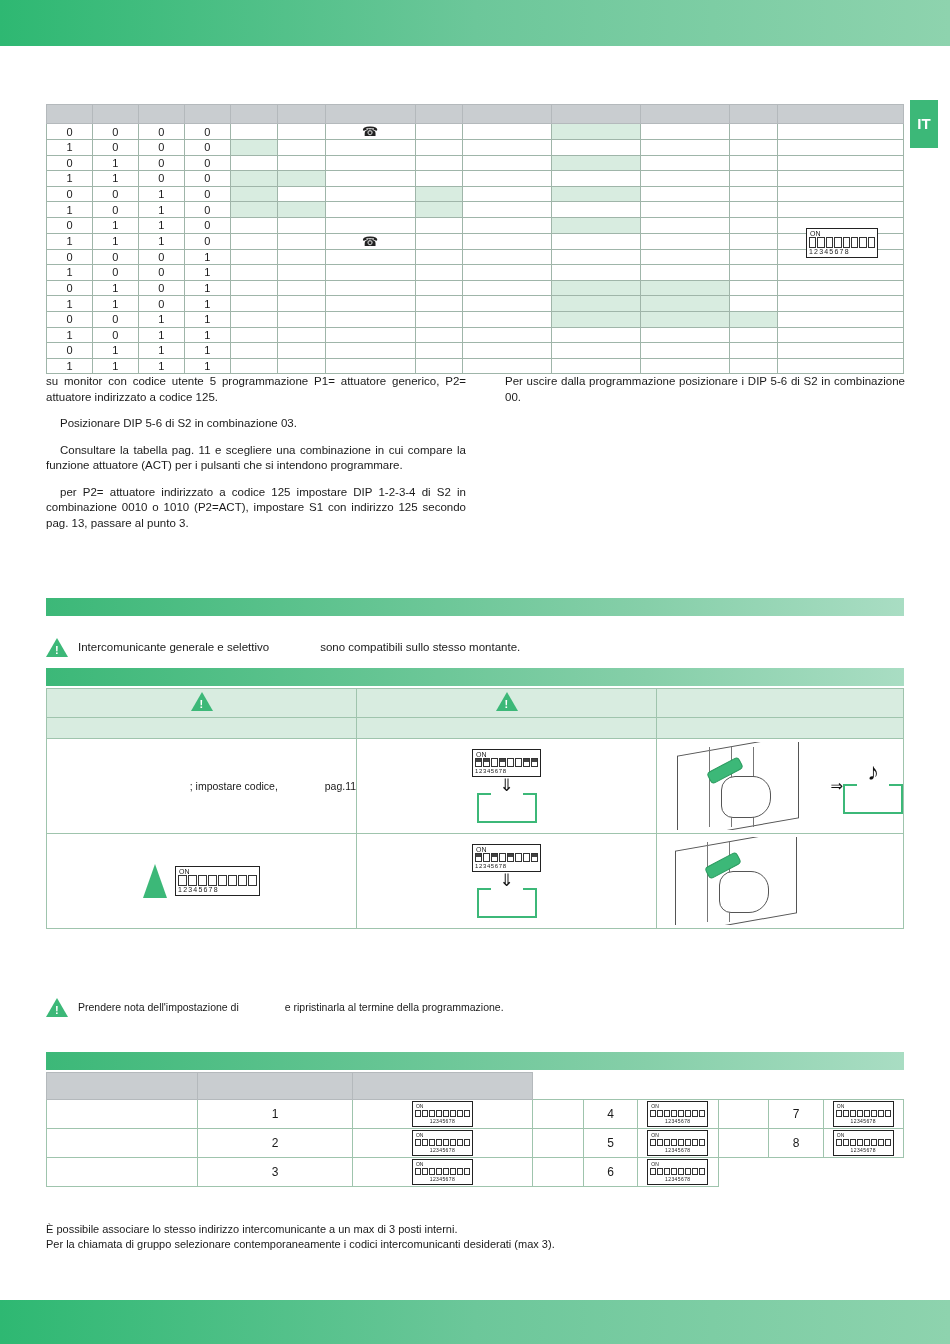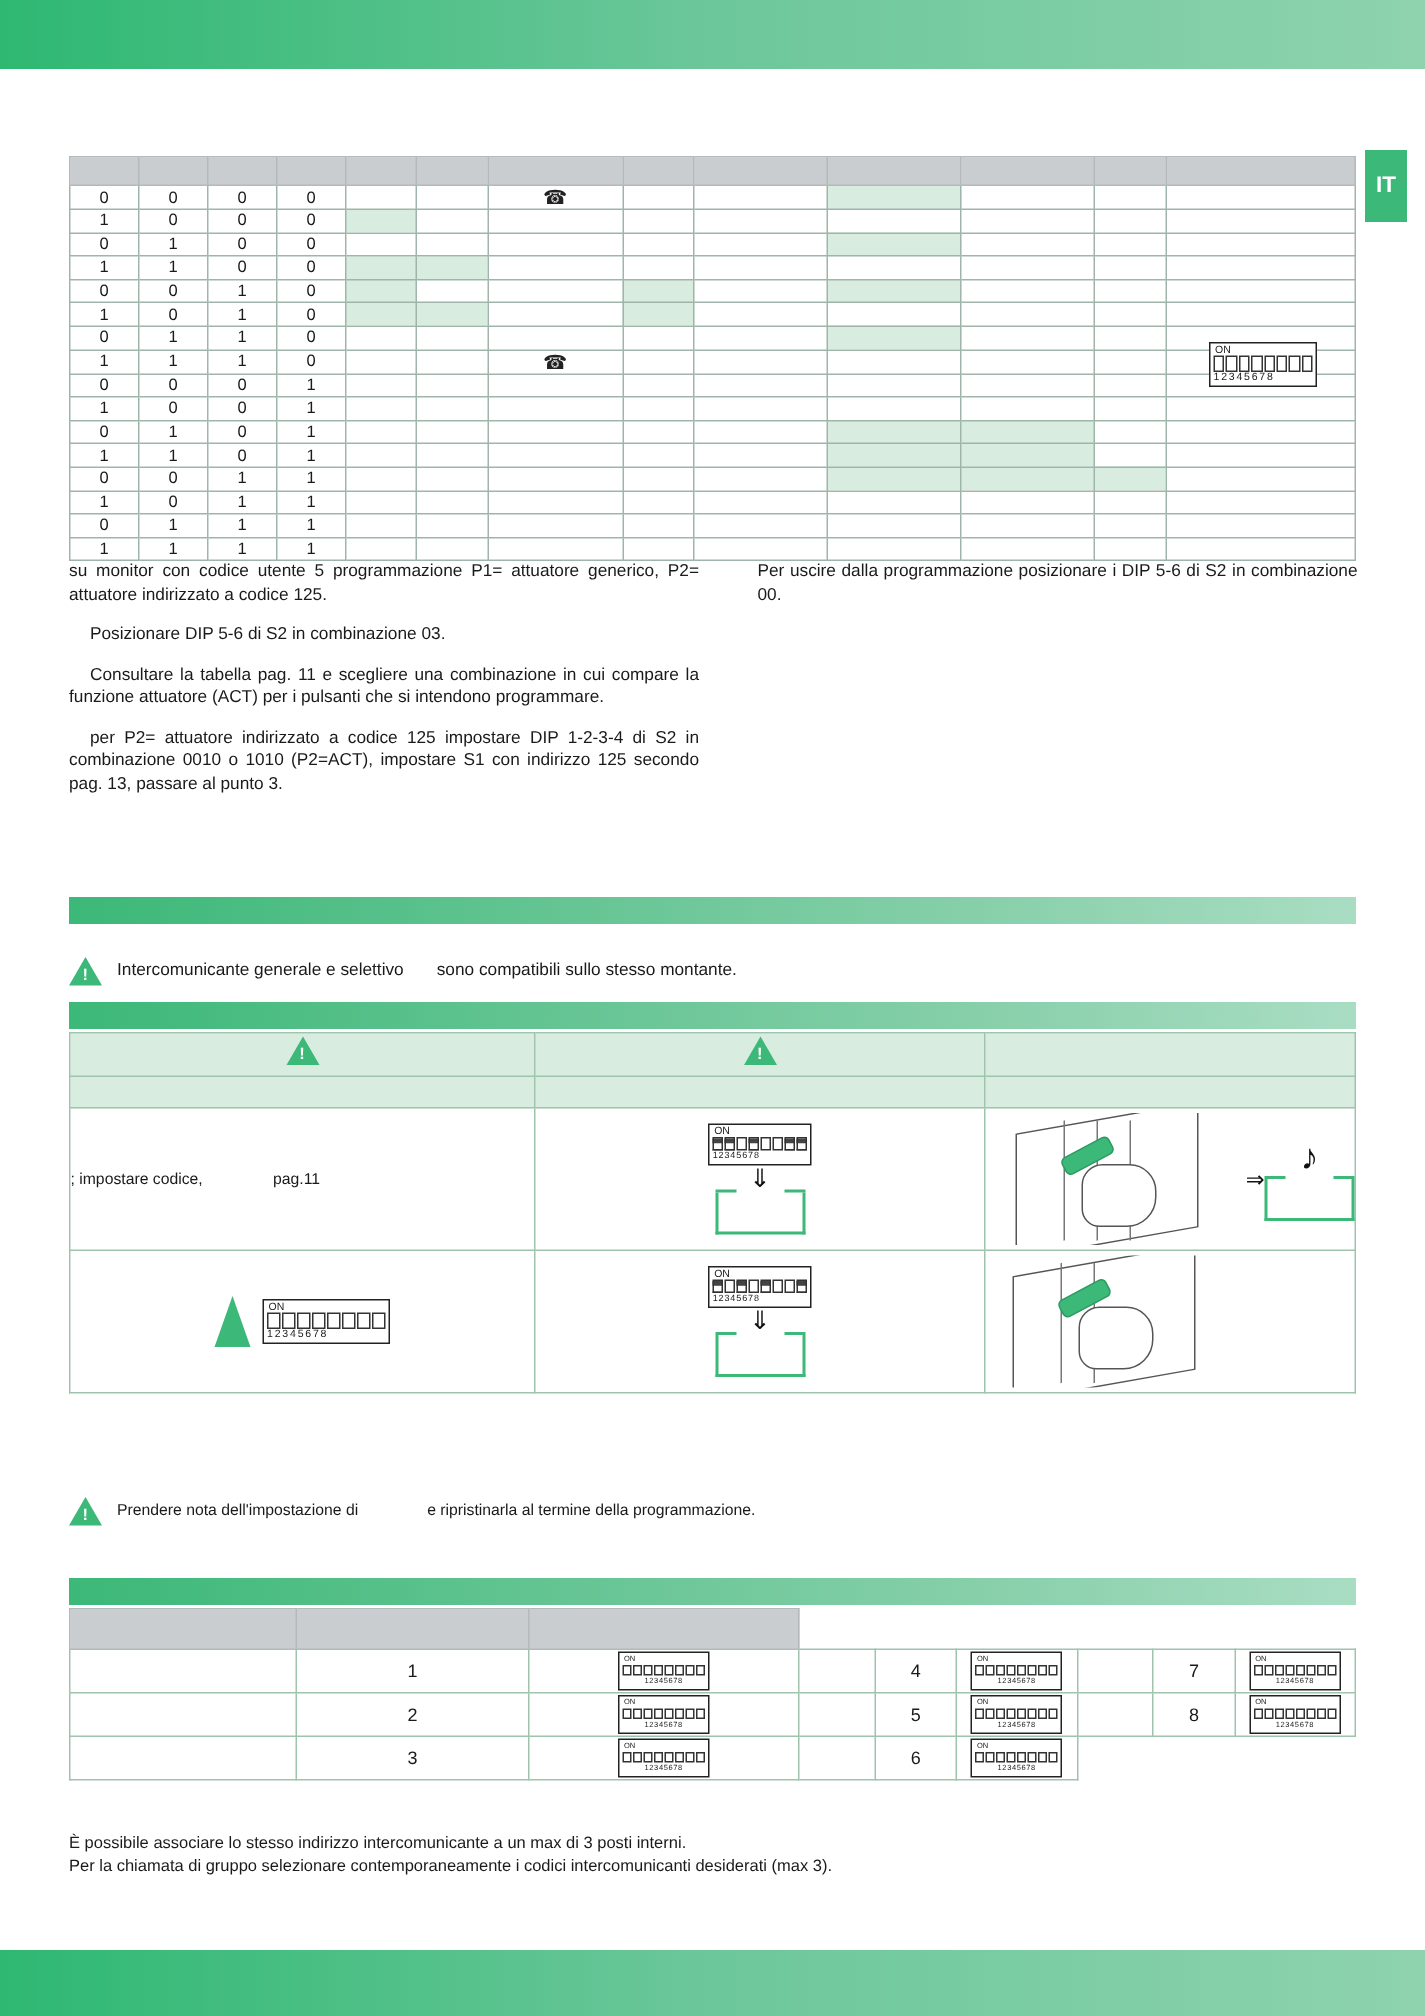--- a/index.html
+++ b/index.html
@@ -52,21 +52,21 @@
   .tri{display:inline-block;width:0;height:0;border-left:11px solid transparent;border-right:11px solid transparent;border-bottom:19px solid #3cb878;position:relative;}
   .tri b{position:absolute;left:-2px;top:6px;color:#fff;font-size:11px;font-family:"Liberation Sans",sans-serif;}
 
   
   .proc{position:absolute;left:46px;top:668px;width:858px;border-collapse:collapse;}
   .proc td{border:1px solid #9fc4ad;padding:0;}
   .proc .thead td{background:#d8ece0;height:28px;}
   .proc .sub td{background:#d8ece0;height:20px;}
   .proc .body td{background:#ffffff;height:94px;vertical-align:middle;}
 
-  .cellnote{font-size:10.5px;text-align:left;}
+  .cellnote{font-size:10.5px;text-align:right;}
 
   .small-dip{display:inline-block;}
   .small-dip .dipsw-box{transform:scale(1);}
   .sd-sw i{width:5px;height:7px;}
   .sd-nums{font-size:6px;letter-spacing:0.6px;}
 
   .arrow-down{font-size:17px;color:#111;line-height:14px;}
   .arrow-right{font-size:15px;color:#111;}
 
   .monitor{width:56px;height:26px;border:2px solid #3cb878;border-top:none;position:relative;margin:0 auto;}
@@ -385,21 +385,21 @@
 <div class="col-right">
   <p>Per uscire dalla programmazione posizionare i DIP 5-6 di S2 in combinazione 00.</p>
 </div>
 
 <div class="hbar" style="top:598px;"></div>
 <div class="warn-row" style="top:630px;height:34px;display:flex;align-items:center;gap:10px;">
   <span class="tri">
       <b>!</b>
     </span>
   <span style="font-size:11.5px;">Intercomunicante generale e selettivo</span>
-  <span style="font-size:11.5px;margin-left:12px;">sono compatibili sullo stesso montante.</span>
+  <span style="font-size:11.5px;margin-left:41px;">sono compatibili sullo stesso montante.</span>
 </div>
 
 <div class="hbar" style="top:668px;"></div>
 <table class="proc" style="top:688px;">
   <tbody>
       <tr class="thead">
     <td style="width:310px;text-align:center;">
       <span class="tri"><b>!</b></span>
     </td>
     <td style="width:300px;text-align:center;">

